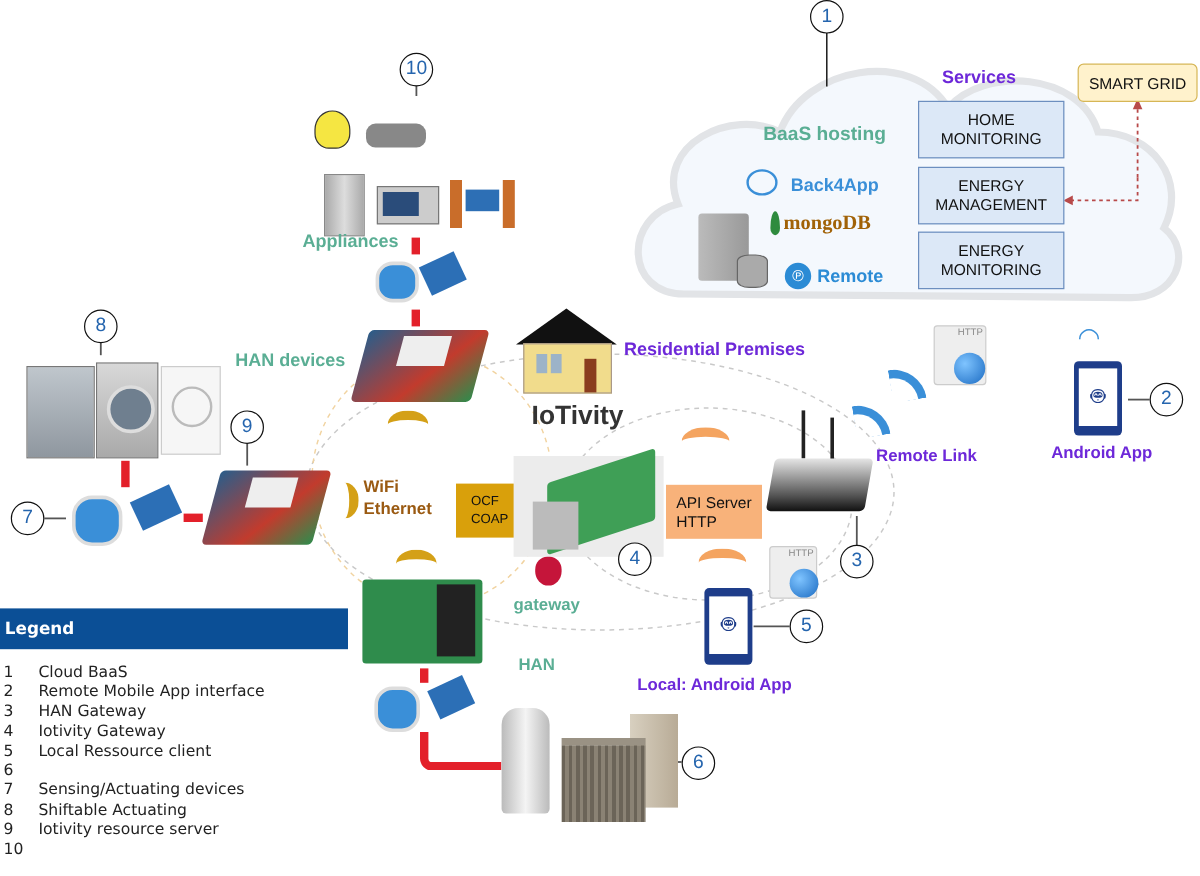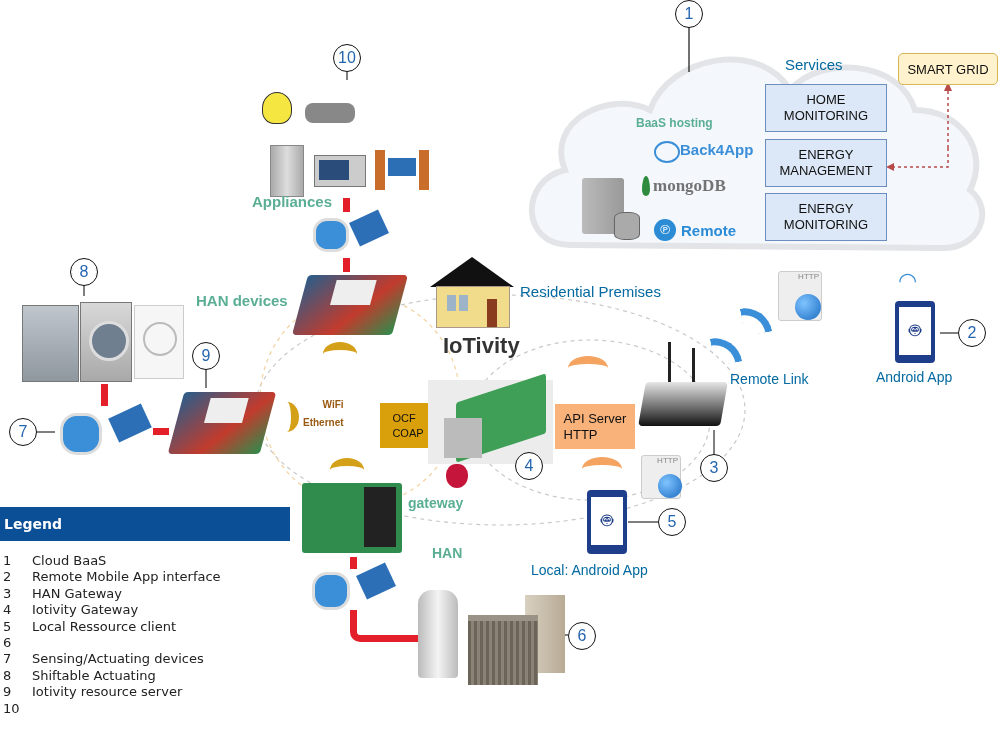--- a/index.html
+++ b/index.html
@@ -1,19 +1,19 @@
 <!DOCTYPE html>
 <html><head>
 <meta charset="utf-8">
 <style>
   html,body{margin:0;padding:0;background:#fff;}
   body{width:1000px;height:730px;position:relative;overflow:hidden;font-family:"Liberation Sans",sans-serif;}
   .abs{position:absolute;}
   .callout{position:absolute;width:26px;height:26px;border:1.5px solid #111;border-radius:50%;background:#fff;color:#2565ae;font-size:16px;line-height:26px;text-align:center;box-sizing:content-box;}
-  .lbl-blue{color:#0369a1;font-weight:normal;font-size:15px;}
+  .lbl-blue{color:#6d28d9;font-weight:bold;font-size:15px;}
   .lbl-green{color:#5aae94;font-weight:bold;font-size:15px;}
   .lbl-brown{color:#9a5a12;font-weight:bold;font-size:15px;}
   .svc{position:absolute;left:765px;width:120px;height:46px;background:#dce8f7;border:1.5px solid #6c8ebf;color:#111;font-size:13px;text-align:center;display:flex;align-items:center;justify-content:center;line-height:16px;white-space:pre-line;}
   .legend-head{position:absolute;left:0;top:507px;width:290px;height:34px;background:#0b4f96;color:#fff;font-family:"DejaVu Sans",sans-serif;font-weight:bold;font-size:14px;line-height:34px;padding-left:4px;box-sizing:border-box;}
   .legend-list{position:absolute;left:3px;top:553px;font-family:"DejaVu Sans",sans-serif;font-size:13px;line-height:16.4px;color:#222;}
   .legend-row{display:flex;}
   .legend-num{width:29px;}
   .box{position:absolute;display:flex;align-items:center;justify-content:center;white-space:pre-line;}
   .wire{position:absolute;background:#e3202a;}
 </style>
@@ -42,28 +42,28 @@
   <line x1="206" y1="368" x2="206" y2="388" stroke="#555" stroke-width="1.5"></line>
   <line x1="37" y1="432" x2="55" y2="432" stroke="#555" stroke-width="1.5"></line>
   <line x1="714" y1="430" x2="714" y2="455" stroke="#555" stroke-width="1.5"></line>
   <line x1="628" y1="522" x2="658" y2="522" stroke="#555" stroke-width="1.5"></line>
   <line x1="548" y1="635" x2="568" y2="635" stroke="#555" stroke-width="1.5"></line>
   <line x1="940" y1="333" x2="958" y2="333" stroke="#555" stroke-width="1.5"></line>
 </svg>
 
 <div class="callout" style="left:675px;top:0px">1</div>
 <div class="abs lbl-blue" style="left:785px;top:56px;font-size:15px">Services</div>
-<div class="abs lbl-green" style="left:636px;top:116px;font-size:12px">BaaS hosting</div>
-<div class="abs" style="left:654px;top:141px;display:flex;align-items:flex-start;gap:0">
+<div class="abs lbl-green" style="left:636px;top:104px;font-size:16px">BaaS hosting</div>
+<div class="abs" style="left:622px;top:141px;display:flex;align-items:flex-end;gap:11px">
   <span style="display:inline-block;width:26px;height:22px;border:2px solid #3a8fd8;border-radius:50%;box-sizing:border-box"></span>
   <span style="color:#3a8fd8;font-weight:bold;font-size:15px">Back4App</span>
 </div>
 <div class="abs" style="left:642px;top:176px;display:flex;align-items:center;gap:3px">
   <span style="display:inline-block;width:8px;height:20px;background:#2e8b3e;border-radius:50% 50% 50% 50%/70% 70% 30% 30%"></span>
-  <span style="color:#737373;font-family:'Liberation Serif',serif;font-weight:bold;font-size:17px">mongoDB</span>
+  <span style="color:#a16207;font-family:'Liberation Serif',serif;font-weight:bold;font-size:17px">mongoDB</span>
 </div>
 <div class="abs" style="left:654px;top:219px;display:flex;align-items:center;gap:5px">
   <span style="display:inline-block;width:22px;height:22px;background:#2b8bd5;border-radius:50%;color:#fff;font-size:13px;text-align:center;line-height:22px">℗</span>
   <span style="color:#2b8bd5;font-weight:bold;font-size:15px">Remote</span>
 </div>
 
 <div class="abs" style="left:582px;top:178px;width:42px;height:56px;background:linear-gradient(90deg,#bbb,#999);border-radius:3px"></div>
 <div class="abs" style="left:614px;top:212px;width:24px;height:26px;background:#aaa;border:1px solid #666;border-radius:40%/20%"></div>
 
 <div class="svc" style="top:84px">HOME
@@ -136,33 +136,33 @@
 <div class="abs" style="left:112px;top:410px;width:36px;height:26px;background:#2c6fb6;transform:rotate(-25deg)"></div>
 <div class="wire" style="left:153px;top:428px;width:16px;height:7px"></div>
 
 <div class="callout" style="left:192px;top:342px">9</div>
 <div class="abs" style="left:176px;top:392px;width:92px;height:62px;background:linear-gradient(135deg,#2a5d8a,#c23b2d 60%,#2f8c4c);transform:skewX(-15deg);border-radius:4px">
   <div style="position:absolute;left:28px;top:6px;width:38px;height:25px;background:#eee"></div>
 </div>
 
 <div class="abs" style="left:323px;top:342px;width:34px;height:24px;border-top:8px solid #d4a017;border-radius:50% 50% 0 0;box-sizing:border-box"></div>
 <div class="abs" style="left:275px;top:402px;width:24px;height:30px;border-right:8px solid #d4a017;border-radius:0 50% 50% 0;box-sizing:border-box"></div>
-<div class="abs lbl-brown" style="left:303px;top:396px;text-align:right;white-space:pre-line;line-height:18px;font-size:10px">WiFi
+<div class="abs lbl-brown" style="left:303px;top:396px;text-align:left;white-space:pre-line;line-height:18px;font-size:14px">WiFi
 Ethernet</div>
 <div class="abs" style="left:330px;top:458px;width:34px;height:24px;border-top:8px solid #d4a017;border-radius:50% 50% 0 0;box-sizing:border-box"></div>
 
 <div class="box" style="left:380px;top:403px;width:56px;height:45px;background:#d9a00b;font-size:11px;color:#111;line-height:15px">OCF
 COAP</div>
 
 <div class="abs" style="left:428px;top:380px;width:125px;height:84px;background:#ececec">
   <div style="position:absolute;left:28px;top:8px;width:90px;height:60px;background:#3f9f56;transform:skewY(-18deg);border-radius:3px"></div>
   <div style="position:absolute;left:16px;top:38px;width:38px;height:40px;background:#bbb"></div>
 </div>
 <div class="abs" style="left:446px;top:464px;width:22px;height:24px;background:#c5153a;border-radius:45% 45% 50% 50%"></div>
-<div class="abs lbl-green" style="left:408px;top:495px;font-size:14px">gateway</div>
+<div class="abs lbl-green" style="left:428px;top:495px;font-size:14px">gateway</div>
 <div class="callout" style="left:515px;top:452px">4</div>
 
 <div class="abs" style="left:568px;top:356px;width:40px;height:24px;border-top:8px solid #f4a460;border-radius:50% 50% 0 0;box-sizing:border-box"></div>
 <div class="box" style="left:555px;top:404px;width:80px;height:45px;background:#f8b27a;font-size:13px;color:#111;line-height:16px">API Server
 HTTP</div>
 <div class="abs" style="left:582px;top:457px;width:40px;height:24px;border-top:8px solid #f4a460;border-radius:50% 50% 0 0;box-sizing:border-box"></div>
 
 <div class="abs" style="left:668px;top:342px;width:3px;height:40px;background:#222"></div>
 <div class="abs" style="left:692px;top:348px;width:3px;height:36px;background:#222"></div>
 <div class="abs" style="left:642px;top:382px;width:82px;height:44px;background:linear-gradient(#e6e6e6,#555 70%,#111);transform:skewX(-10deg);border-radius:4px"></div>

